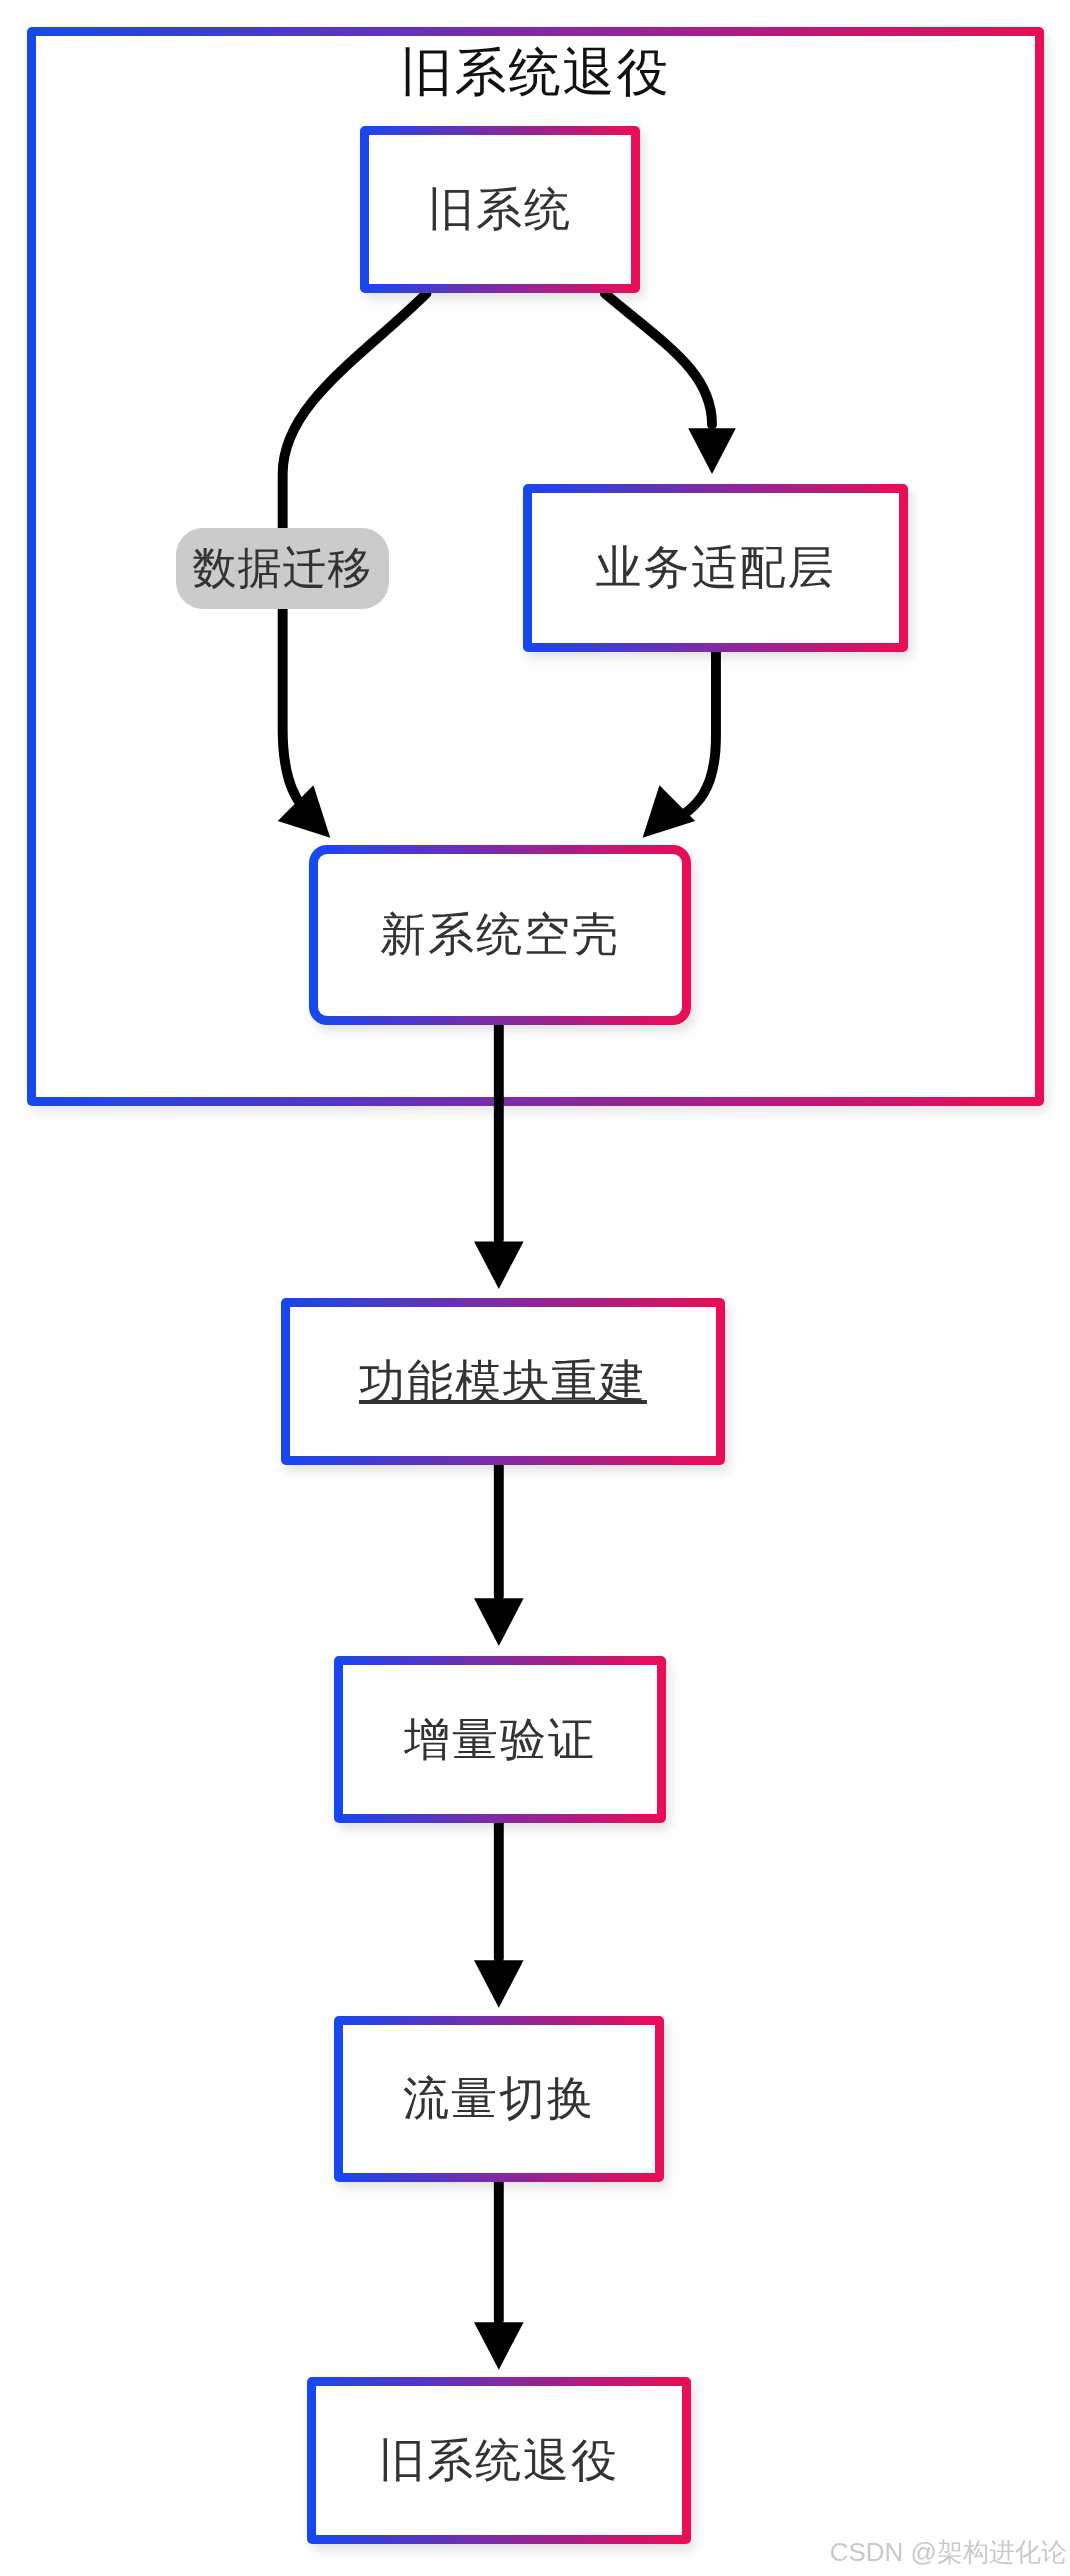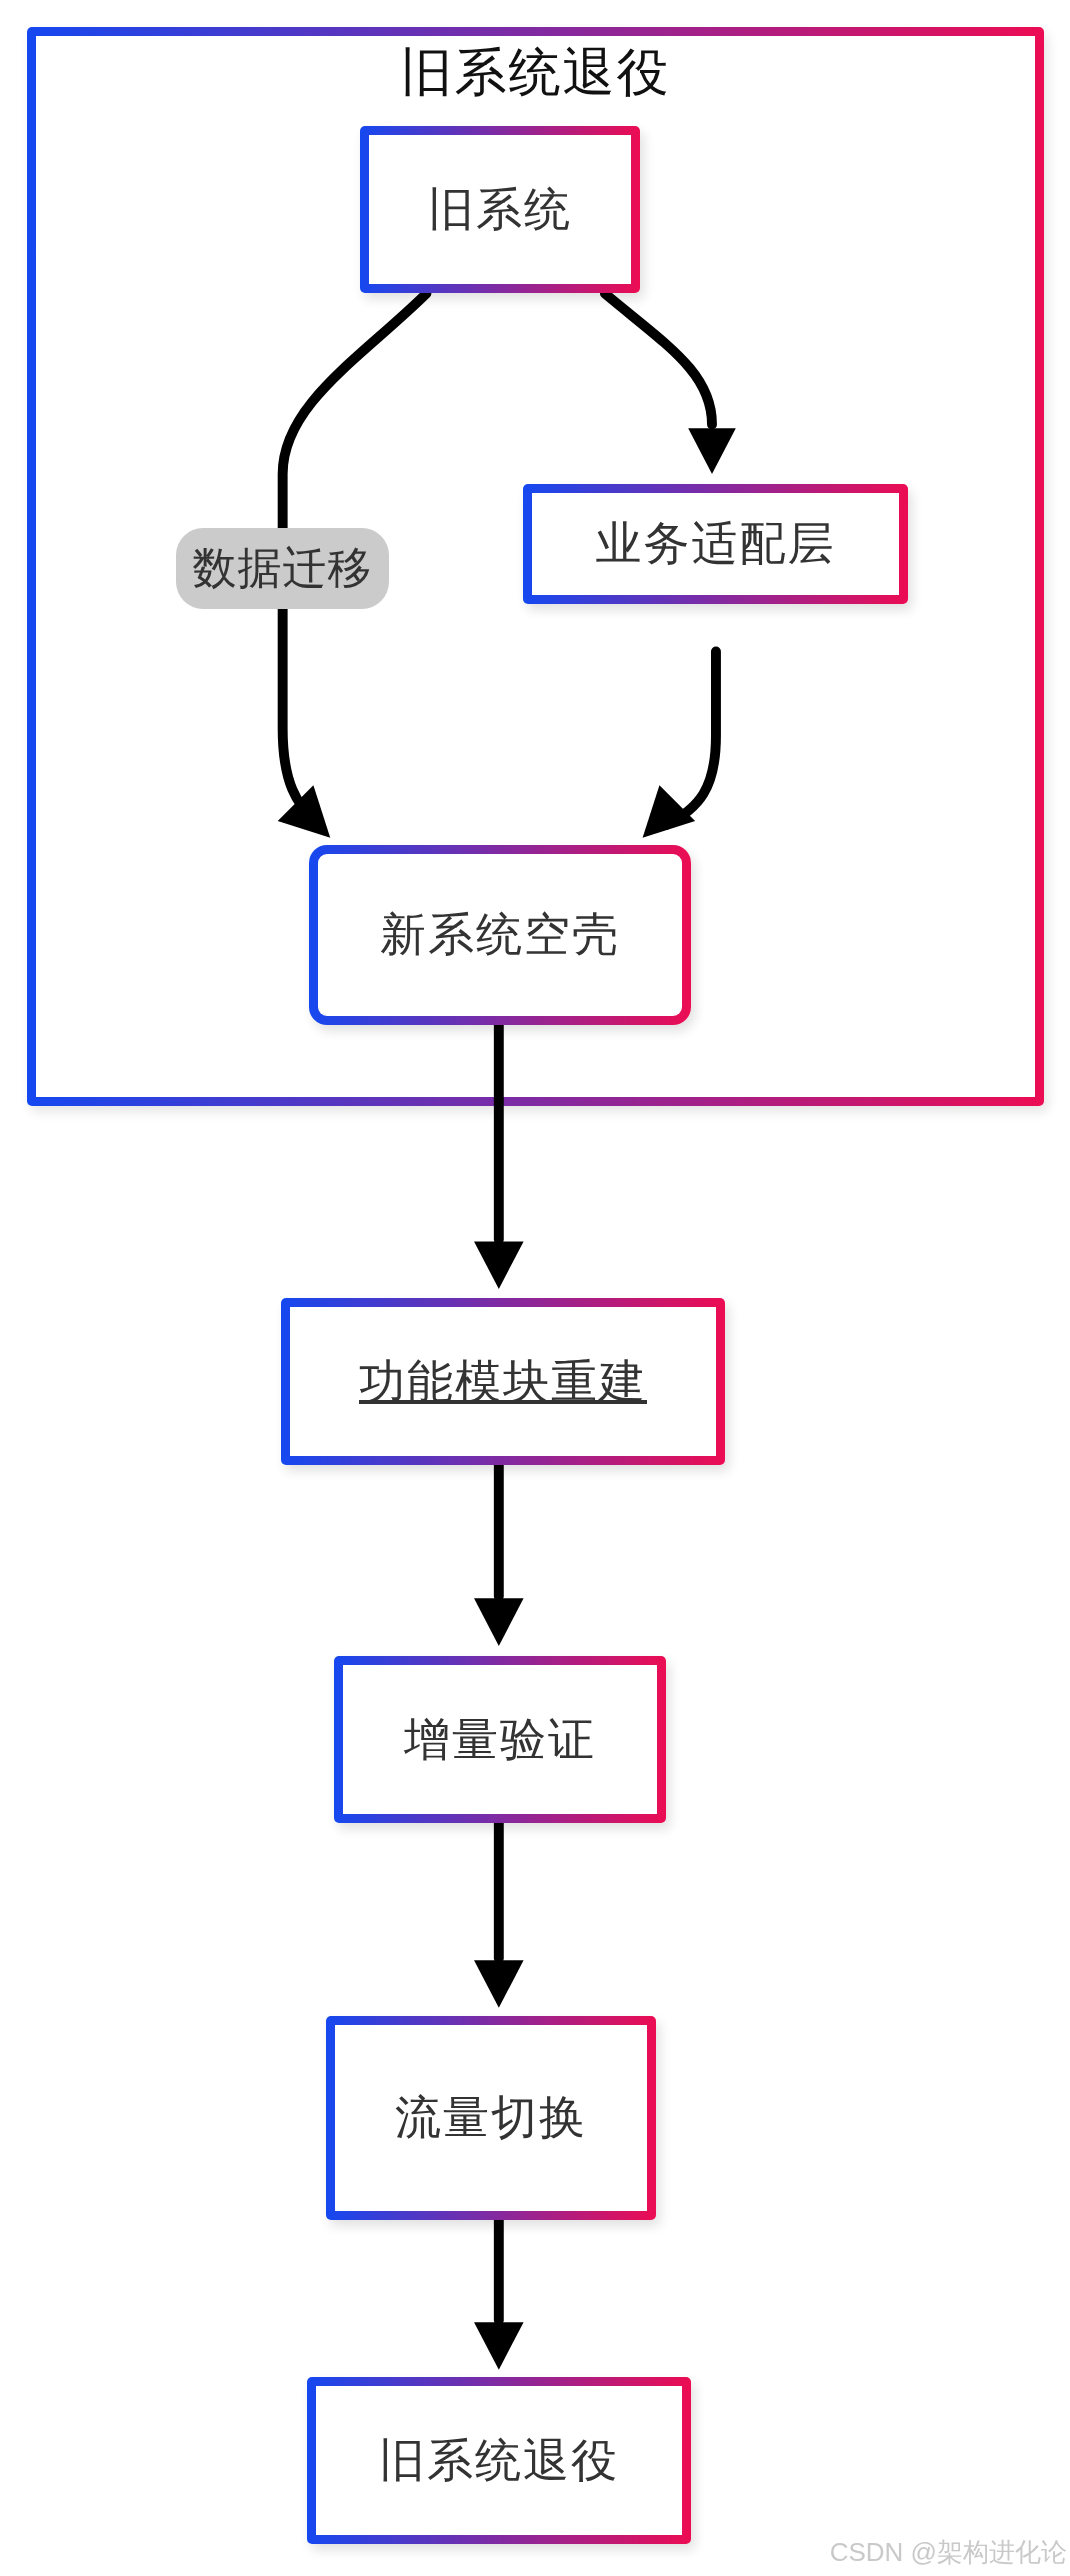--- a/index.html
+++ b/index.html
@@ -71,25 +71,25 @@
     display: flex;
     align-items: center;
     justify-content: center;
     font-size: 46px;
     letter-spacing: 2px;
     color: var(--node-text, #333333);
     z-index: 3;
   }
   .node.rounded { border-radius: 18px; }
   #node-old-system   { left: 360px; top: 126px;  width: 280px; height: 167px; }
-  #node-adapter      { left: 523px; top: 484px;  width: 385px; height: 120px; }
+  #node-adapter      { left: 523px; top: 484px;  width: 385px; height: 168px; }
   #node-shell        { left: 309px; top: 845px;  width: 382px; height: 180px; }
   #node-rebuild      { left: 281px; top: 1298px; width: 444px; height: 167px; text-decoration: underline; }
   #node-verify       { left: 334px; top: 1656px; width: 332px; height: 167px; }
-  #node-switch       { left: 326px; top: 2016px; width: 330px; height: 204px; }
+  #node-switch       { left: 334px; top: 2016px; width: 330px; height: 166px; }
   #node-retire       { left: 307px; top: 2377px; width: 384px; height: 167px; }
   
   .edge-label {
     position: absolute;
     left: 176px;
     top: 528px;
     width: 213px;
     height: 81px;
     background: var(--edge-label-bg, #cbcbcb);
     display: flex;

